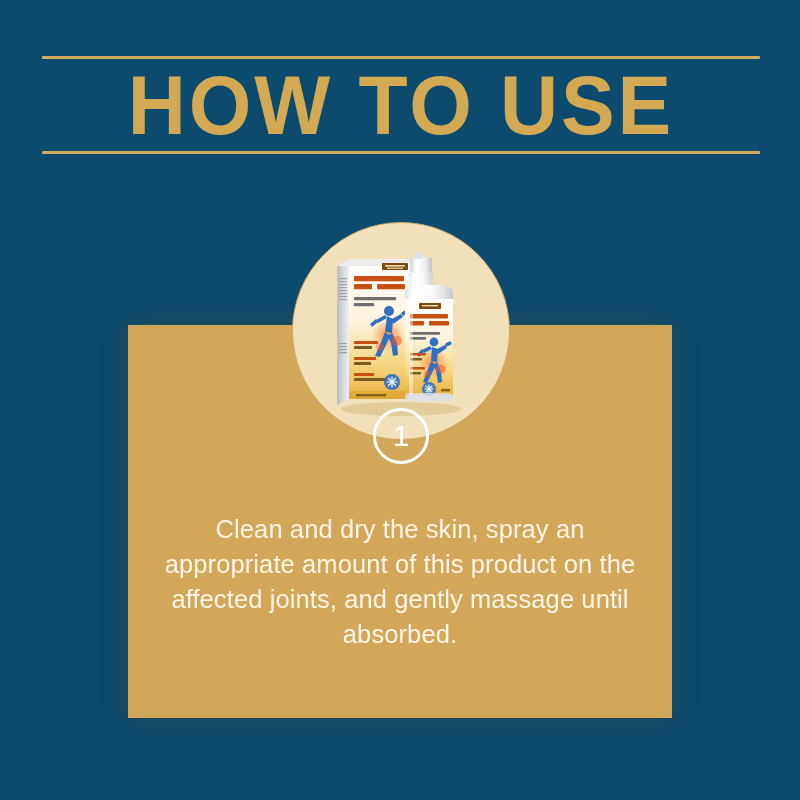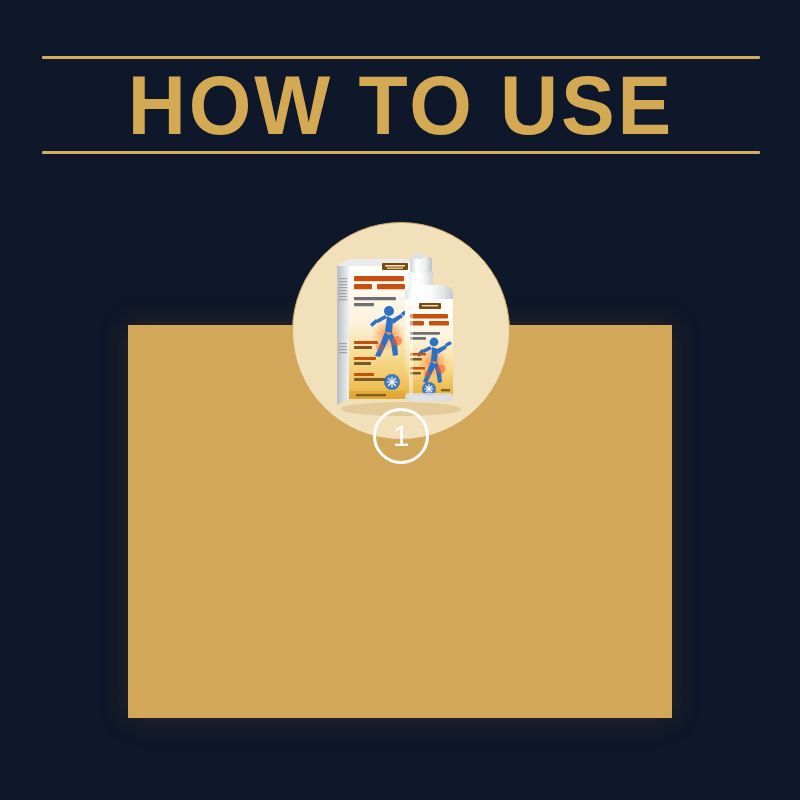--- a/index.html
+++ b/index.html
@@ -11,21 +11,21 @@
     height: 800px;
     overflow: hidden;
     font-family: "Liberation Sans", sans-serif;
     background: #e3c992;
   }
 
   #poster {
     position: relative;
     width: 800px;
     height: 800px;
-    background: #0f172a;
+    background: #0c4a6e;
     overflow: hidden;
   }
 
   
   #header-block {
     position: absolute;
     left: 42px;
     top: 56px;
     width: 718px;
     height: 98px;
@@ -316,14 +316,15 @@
 
         <rect x="116" y="66" width="4" height="106" rx="2" fill="#ffffff" opacity="0.45"></rect>
       </g>
     </svg>
   </div>
 
   <div id="step-badge">
     <span id="step-number">1</span>
   </div>
 
+  <div id="body-text">Clean and dry the skin, spray an appropriate amount of this product on the affected joints, and gently massage until absorbed.</div>
 
 </div>
 
 </body></html>

